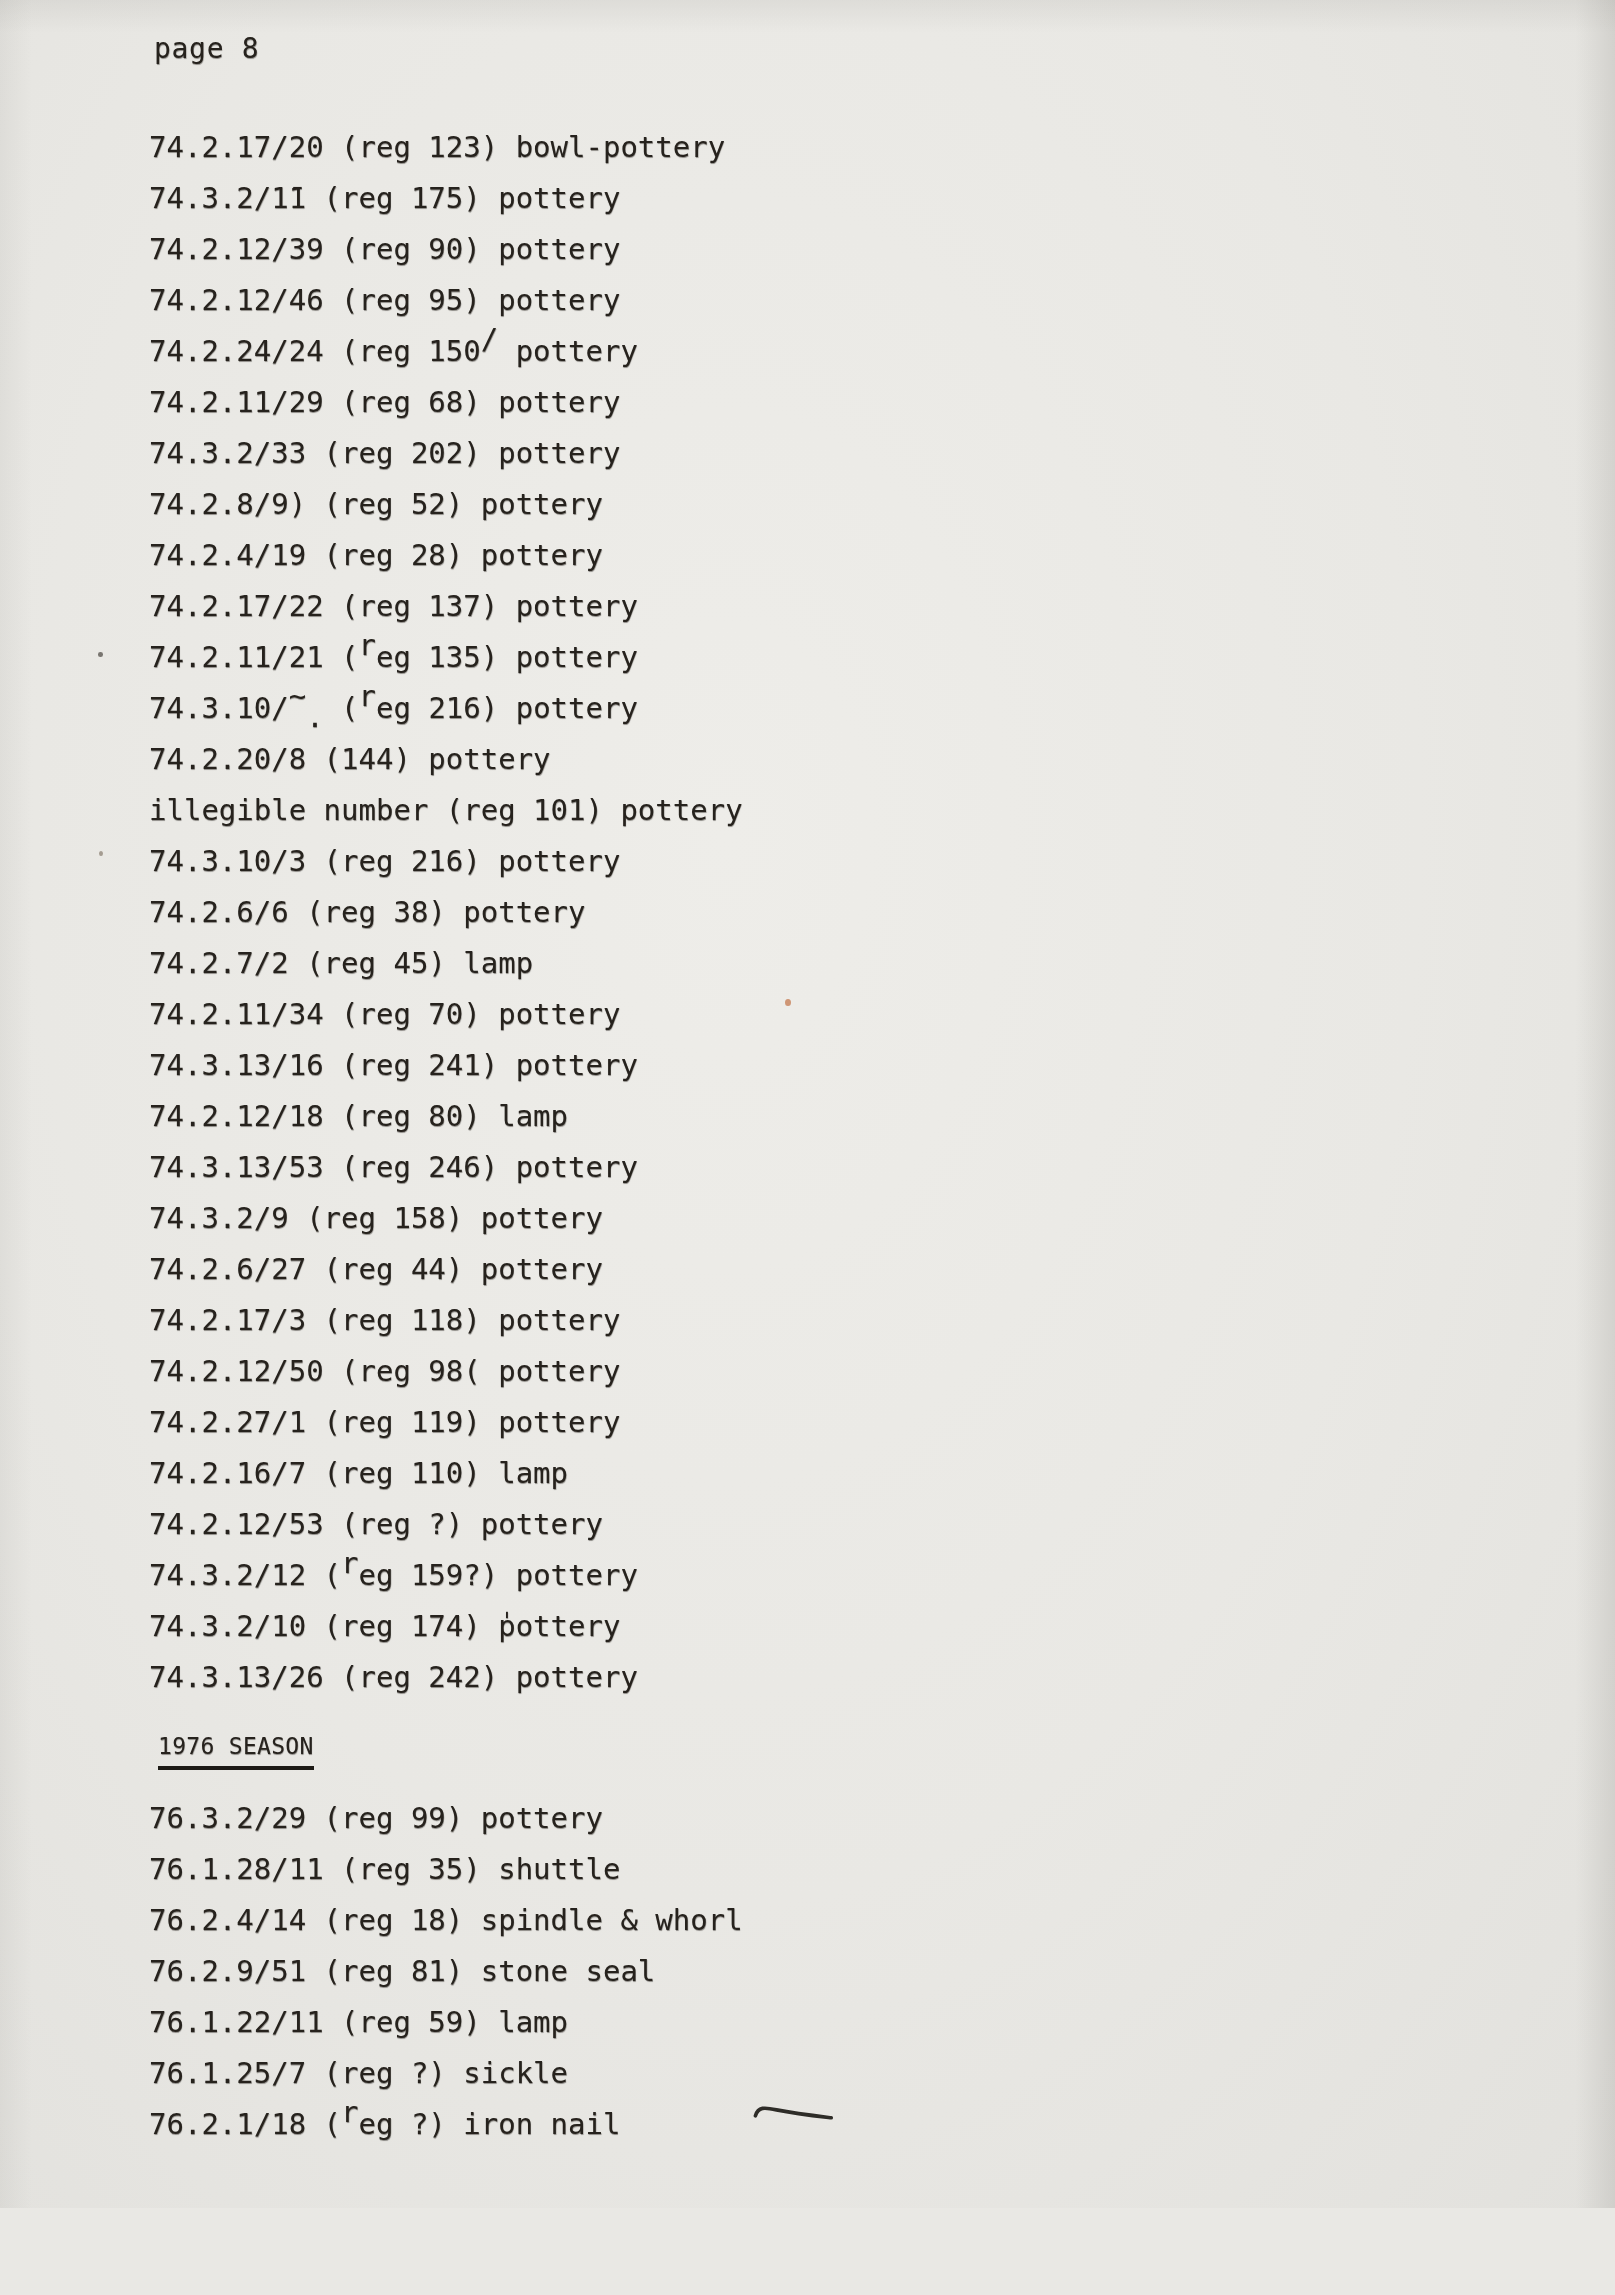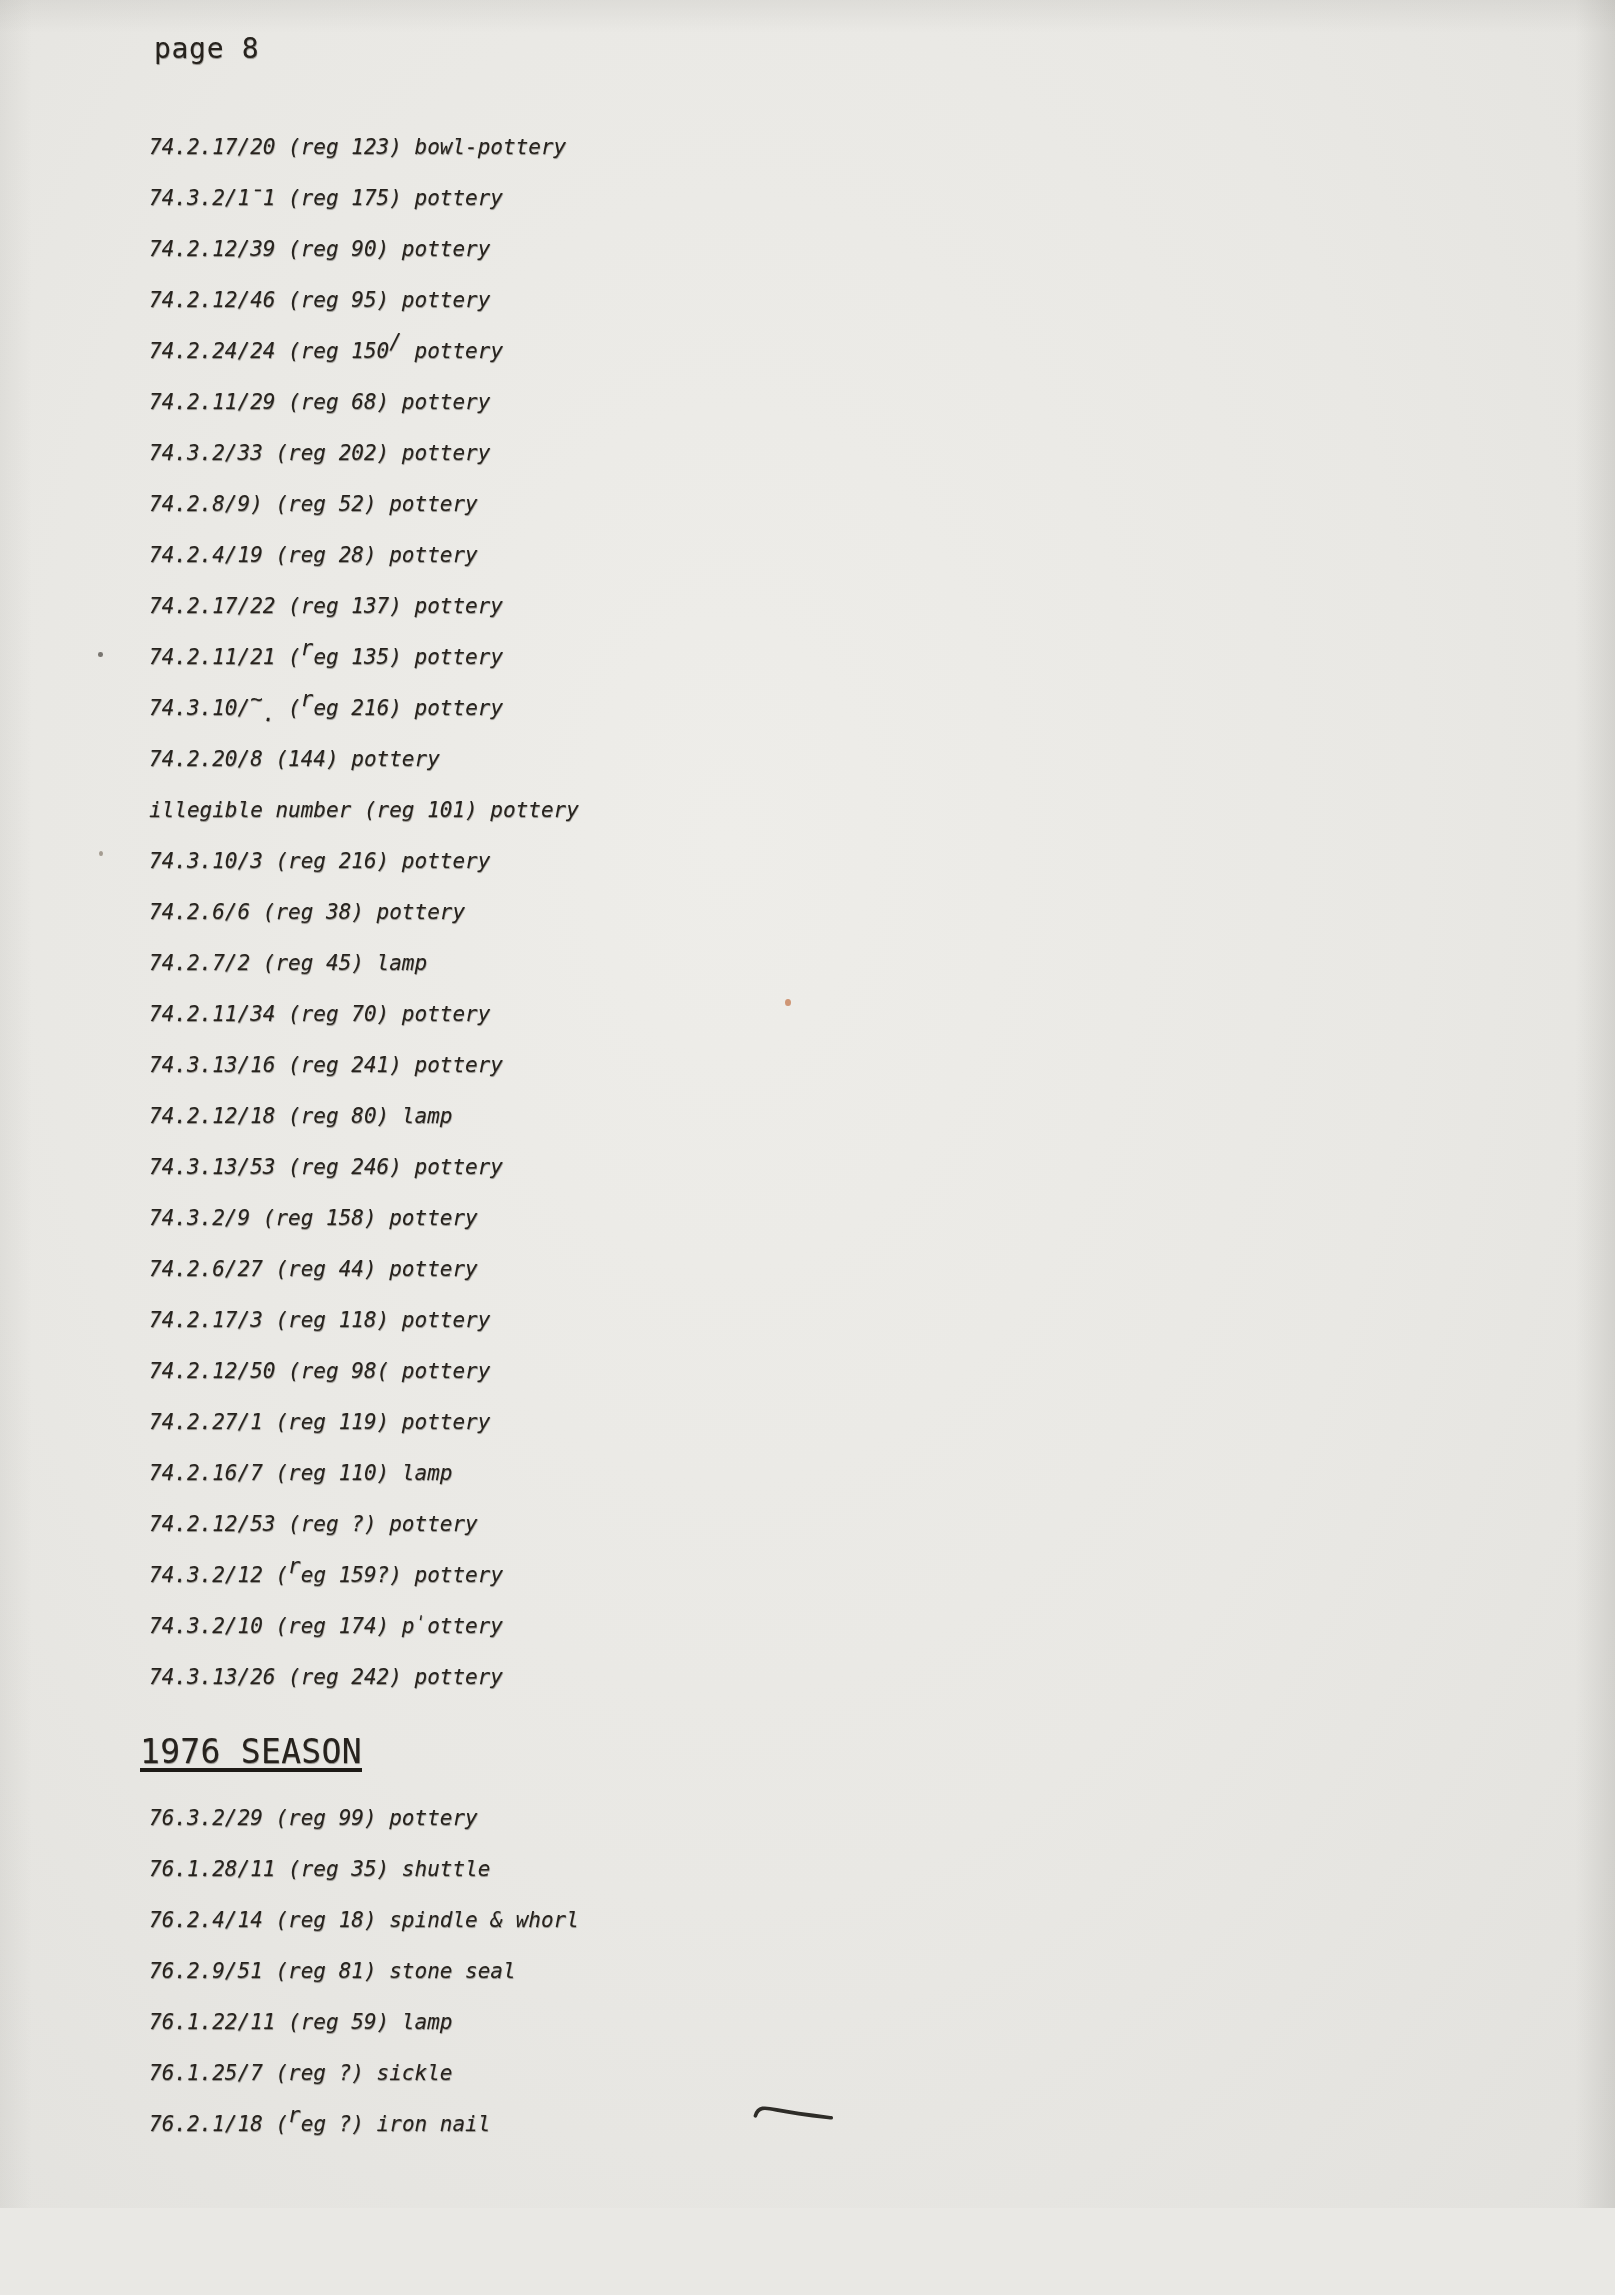--- a/index.html
+++ b/index.html
@@ -20,36 +20,35 @@
   .ink{
     color:#26221d;
     text-shadow:0.4px 0.5px 0.7px rgba(38,34,29,0.45);
   }
   .page-label{
     position:absolute;left:154px;top:34px;
     font-size:28px;line-height:1.1;letter-spacing:0.7px;
   }
   .list{
     position:absolute;left:149px;
-    font-size:21px;
-    font-style:italic;
+    font-size:29px;
   }
   #list-1974{top:122px;}
   #list-1976{top:1793px;}
   .line{
     height:51px;line-height:51px;white-space:pre;
   }
   .seg{display:inline-block;line-height:51px;}
   .seg-sup{position:relative;top:-0.42em;}
   .seg-sub{position:relative;top:0.30em;}
   .season-heading{
-    position:absolute;left:140px;top:1736px;
-    font-size:33px;line-height:0.95;letter-spacing:0.3px;
+    position:absolute;left:158px;top:1736px;
+    font-size:23px;line-height:0.95;letter-spacing:0.3px;
     display:inline-block;
-    padding-bottom:1px;
+    padding-bottom:8px;
     border-bottom:4.6px solid #1d1a16;
   }
   .pen-dash{
     position:absolute;left:750px;top:2100px;width:86px;height:29px;
   }
   .speck{position:absolute;border-radius:50%;}
   .speck-red{left:785px;top:999px;width:6px;height:7.3px;background:#c4794f;opacity:.75;}
   .speck-dark1{left:98px;top:652px;width:4.6px;height:4.6px;background:#49443e;opacity:.7;}
   .speck-dark2{left:99px;top:851px;width:4px;height:5.3px;background:#6b5d4d;opacity:.55;}
 </style>

